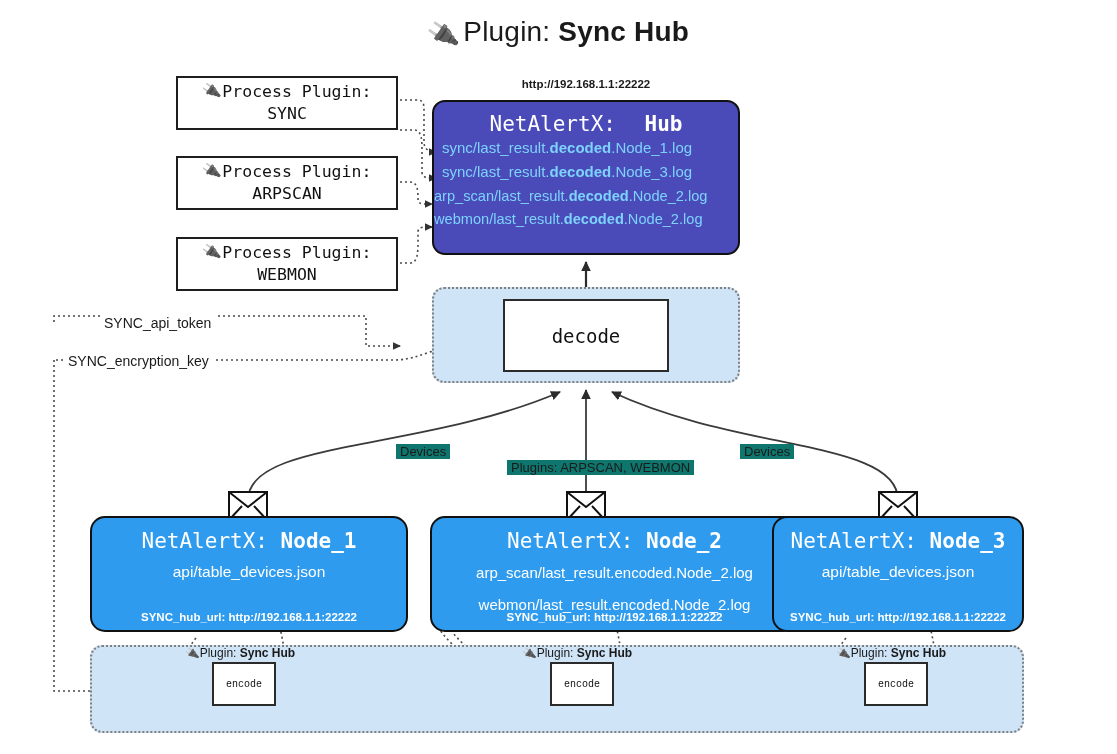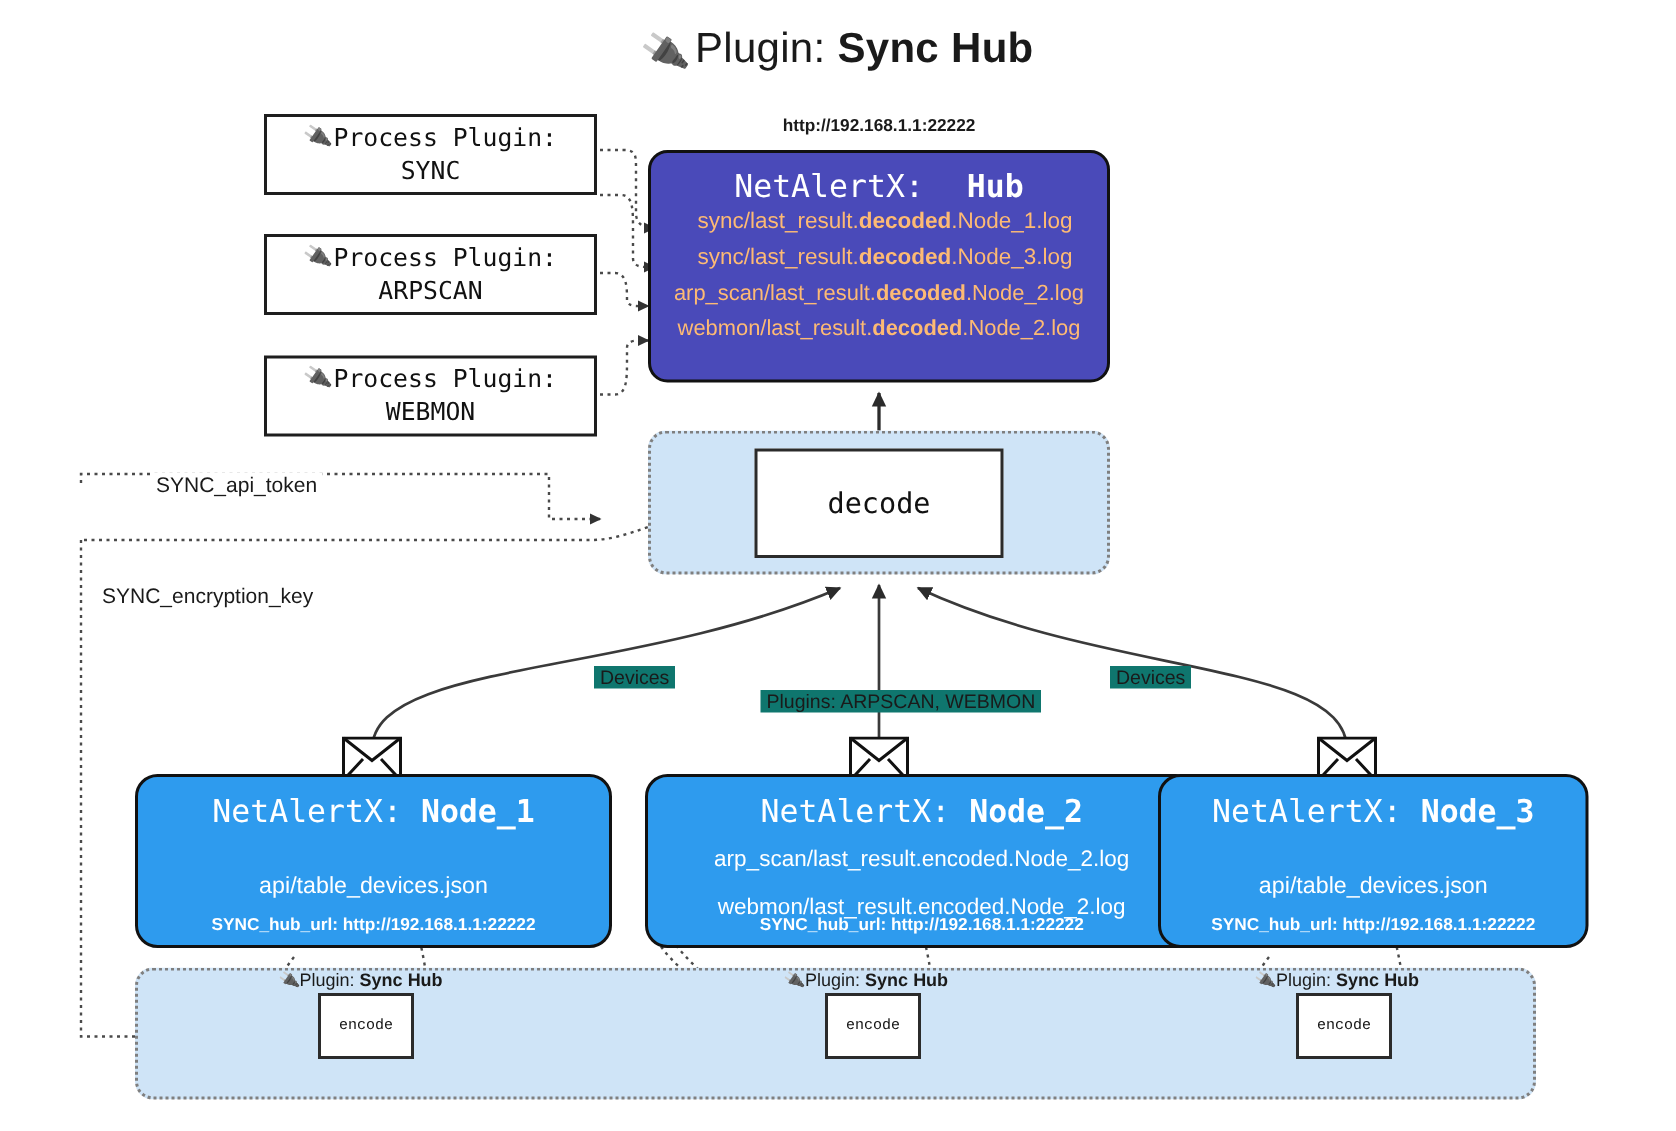--- a/index.html
+++ b/index.html
@@ -28,60 +28,60 @@
   #proc-webmon{left:176px;top:237px;}
 
   
   #hub-url{position:absolute;left:432px;top:78px;width:308px;text-align:center;
     font-size:11.5px;font-weight:bold;color:#1a1a1a;}
   #hub-box{position:absolute;left:432px;top:100px;width:308px;height:155px;
     background:#4a4ab9;border:2.5px solid #111;border-radius:13px;box-sizing:border-box;}
   #hub-box .hub-title{text-align:center;margin-top:10px;font-size:21px;color:#fff;
     font-family:"DejaVu Sans Mono","Liberation Mono",monospace;}
   #hub-box .hub-title .b{font-weight:bold;padding-left:16px;}
-  #hub-box .hub-line{color:#fdba74;font-size:15px;line-height:1.62;white-space:nowrap;
-    padding-left:8px;text-align:center;}
+  #hub-box .hub-line{color:#7dd3fc;font-size:15px;line-height:1.62;white-space:nowrap;
+    padding-left:8px;}
   #hub-box .hub-line.wide{padding-left:0px;font-size:14.6px;}
   #hub-box .hub-line .b{font-weight:bold;}
 
   
   #decode-wrap{position:absolute;left:432px;top:287px;width:308px;height:96px;
     background:#cfe4f7;border:2px dotted #7f7f7f;border-radius:12px;box-sizing:border-box;}
   #decode-box{position:absolute;left:503px;top:299px;width:166px;height:73px;
     background:#ffffff;border:2px solid #2b2b2b;box-sizing:border-box;
     display:flex;align-items:center;justify-content:center;
     font-family:"DejaVu Sans Mono","Liberation Mono",monospace;font-size:19px;color:#111;}
 
   
   .key-label{position:absolute;font-size:14px;color:#1a1a1a;background:#fff;
     padding:0 4px;white-space:nowrap;}
   #lbl-api-token{left:100px;top:315px;}
-  #lbl-enc-key{left:64px;top:353px;margin-top:36px;}
+  #lbl-enc-key{left:64px;top:353px;}
 
   
   .edge-label{position:absolute;font-size:13px;color:#1a1a1a;background:#0f766e;
     padding:0 4px;white-space:nowrap;}
   #lbl-dev-left{left:396px;top:444px;}
   #lbl-dev-right{left:740px;top:444px;}
   #lbl-plugins{left:507px;top:460px;}
 
   
   .node{position:absolute;height:116px;background:#2e9bee;border:2.5px solid #111;
     border-radius:15px;box-sizing:border-box;}
   .node .n-title{text-align:center;margin-top:11px;font-size:21px;color:#fff;
     font-family:"DejaVu Sans Mono","Liberation Mono",monospace;white-space:nowrap;}
   .node .n-title .b{font-weight:bold;}
   .node .n-line{text-align:center;color:#ffffff;font-size:15.5px;line-height:1.5;
     white-space:nowrap;}
   .node .n-foot{position:absolute;left:0;bottom:7px;width:100%;text-align:center;
     color:#ffffff;font-size:11.5px;font-weight:bold;white-space:nowrap;}
   #node1{left:90px;top:516px;width:318px;}
   #node2{left:430px;top:516px;width:369px;}
-  #node3{left:772px;top:516px;width:287px;}
-  #node1 .n-line, #node3 .n-line{margin-top:26px;}
+  #node3{left:772px;top:516px;width:252px;}
+  #node1 .n-line, #node3 .n-line{margin-top:7px;}
   #node2 .n-line{margin-top:9px;font-size:15px;}
 
   
   #encode-wrap{position:absolute;left:90px;top:645px;width:934px;height:88px;
     background:#cfe4f7;border:2px dotted #7f7f7f;border-radius:12px;box-sizing:border-box;}
   .enc-label{position:absolute;font-size:12px;color:#1a1a1a;white-space:nowrap;}
   .enc-label .plug{font-size:11px;display:inline-block;transform:rotate(-10deg);}
   .enc-label .b{font-weight:bold;}
   .enc-box{position:absolute;width:64px;height:44px;background:#ffffff;
     border:2px solid #2b2b2b;box-sizing:border-box;

